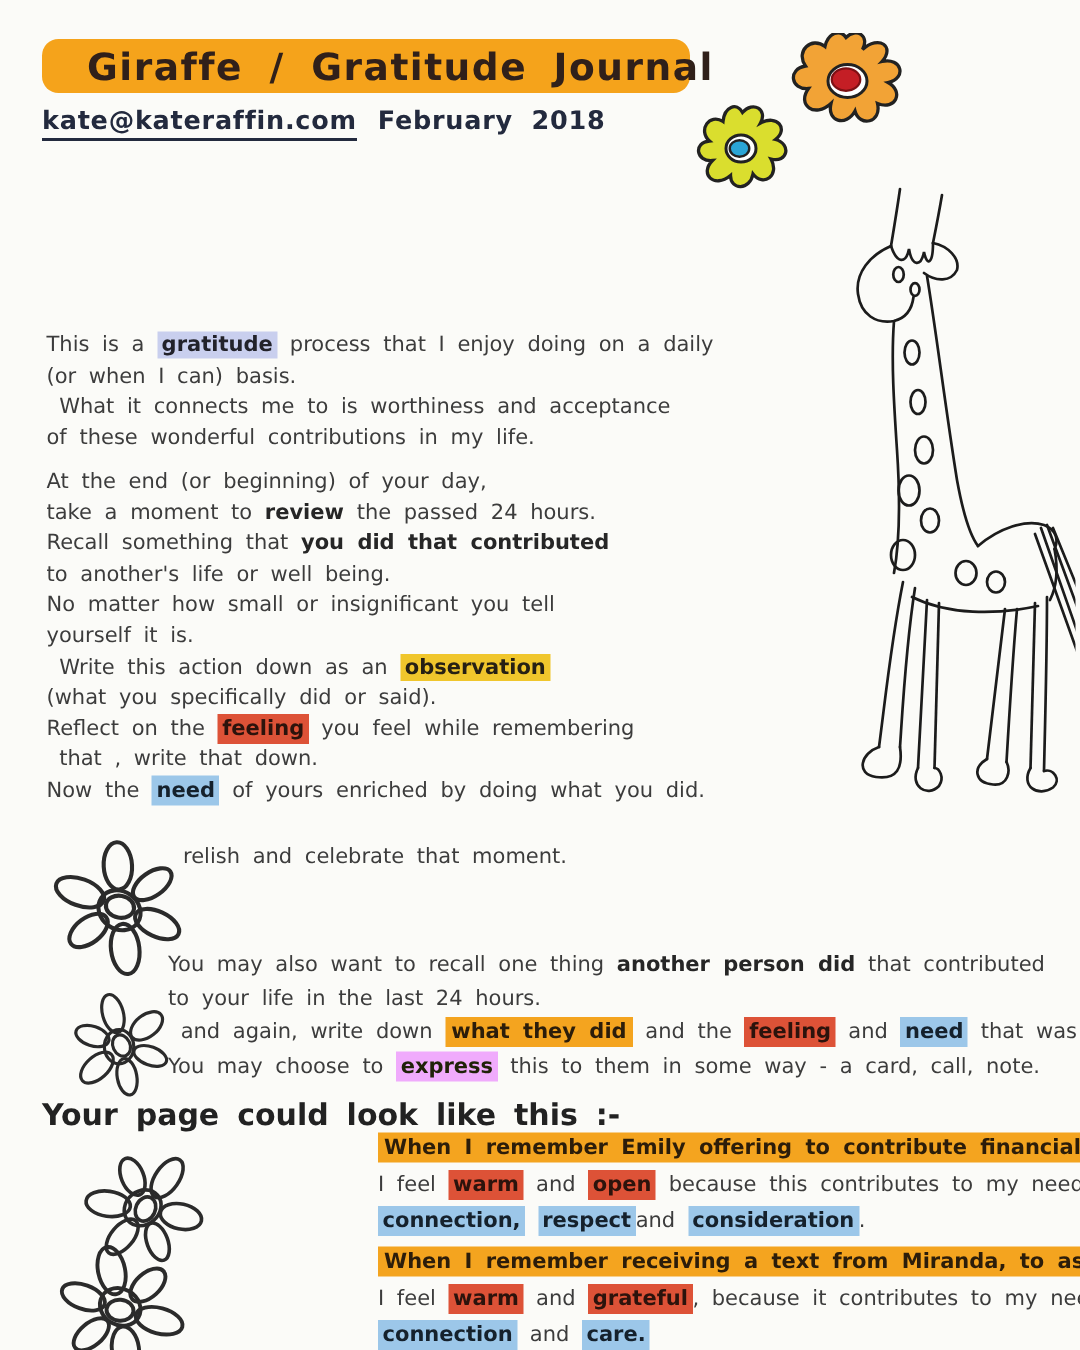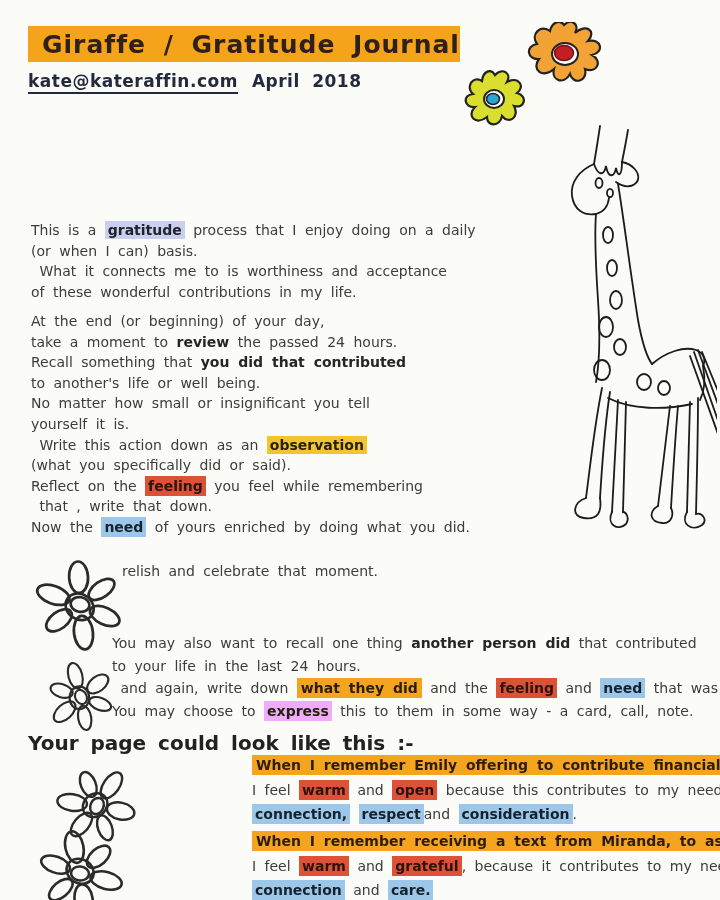--- a/index.html
+++ b/index.html
@@ -1,20 +1,20 @@
 <!DOCTYPE html>
 <html><head>
 <meta charset="utf-8">
 <style>
   html,body{margin:0;padding:0;}
   body{background:#e9e9e9;font-family:"DejaVu Sans",sans-serif;}
   #page{position:relative;width:720px;height:900px;margin:0 auto;background:#fbfbf8;overflow:hidden;color:#3d3d3d;}
   .abs{position:absolute;}
   
-  #title-bar{left:28px;top:26px;width:432px;height:36px;background:#f5a31b;display:flex;align-items:center;padding-left:14px;box-sizing:border-box;}
+  #title-bar{left:28px;top:26px;width:432px;height:36px;background:#f5a31b;display:flex;align-items:center;padding-left:30px;box-sizing:border-box;border-radius:11px;}
   #title-bar .t{font-size:25px;font-weight:700;color:#30201a;letter-spacing:1px;word-spacing:8px;white-space:nowrap;}
   #subtitle{left:28px;top:71px;font-size:17px;font-weight:700;color:#232a3e;letter-spacing:.5px;}
   #subtitle .email{border-bottom:2px solid #232a3e;padding-bottom:1px;cursor:pointer;}
   #subtitle .date{margin-left:14px;word-spacing:6px;}
   
   .txt{font-size:14px;line-height:20.6px;word-spacing:4px;color:#3c3c3c;white-space:pre;}
   .tline{white-space:pre;}
   #quote{left:36px;top:131px;font-size:15px;line-height:22.5px;font-weight:700;font-style:italic;color:#1f1f1f;word-spacing:5px;}
   #intro{left:31px;top:220px;}
   #practice{left:31px;top:311px;}
@@ -50,21 +50,21 @@
         <ellipse cx="26" rx="15" ry="9" transform="rotate(242)"></ellipse>
         <ellipse cx="25" rx="14" ry="7.5" transform="rotate(300)"></ellipse>
       </g>
     </defs>
   </svg>
 
   <div id="title-bar" class="abs">
     <span class="t">Giraffe / Gratitude Journal</span>
   </div>
   <div id="subtitle" class="abs">
-    <span class="email">kate@kateraffin.com</span><span class="date">April 2018</span>
+    <span class="email">kate@kateraffin.com</span><span class="date">February 2018</span>
   </div>
 
   <svg class="abs" style="left:462px;top:70px" width="66" height="64" viewBox="0 0 66 64">
     <path d="M33,5 C40,-3 50,3 45,12 C56,6 64,16 55,23 C66,26 63,39 52,36 C58,47 47,55 40,46 C38,57 25,57 25,47 C14,56 4,46 13,37 C2,38 0,25 11,24 C3,17 11,5 20,11 C21,1 29,-2 33,5 Z" fill="#dade2e" stroke="#222" stroke-width="2.2"></path>
     <ellipse cx="32" cy="29" rx="10" ry="9" fill="#ffffff" stroke="#222" stroke-width="2"></ellipse>
     <ellipse cx="31" cy="29" rx="6.5" ry="5.5" fill="#2aa5d6" stroke="#222" stroke-width="1.6"></ellipse>
   </svg>
   <svg class="abs" style="left:524px;top:22px" width="80" height="78" viewBox="0 0 80 78">
     <path d="M40,3 C47,-4 56,2 51,11 C62,1 73,9 64,19 C77,16 81,30 68,33 C79,39 73,52 61,47 C64,60 49,63 46,52 C40,63 27,59 30,47 C19,57 7,48 15,37 C3,38 1,24 13,22 C6,12 17,2 26,9 C28,0 36,-3 40,3 Z" fill="#f2a336" stroke="#222" stroke-width="2.2"></path>
     <ellipse cx="41" cy="32" rx="13" ry="11" fill="#ffffff" stroke="#222" stroke-width="2"></ellipse>

